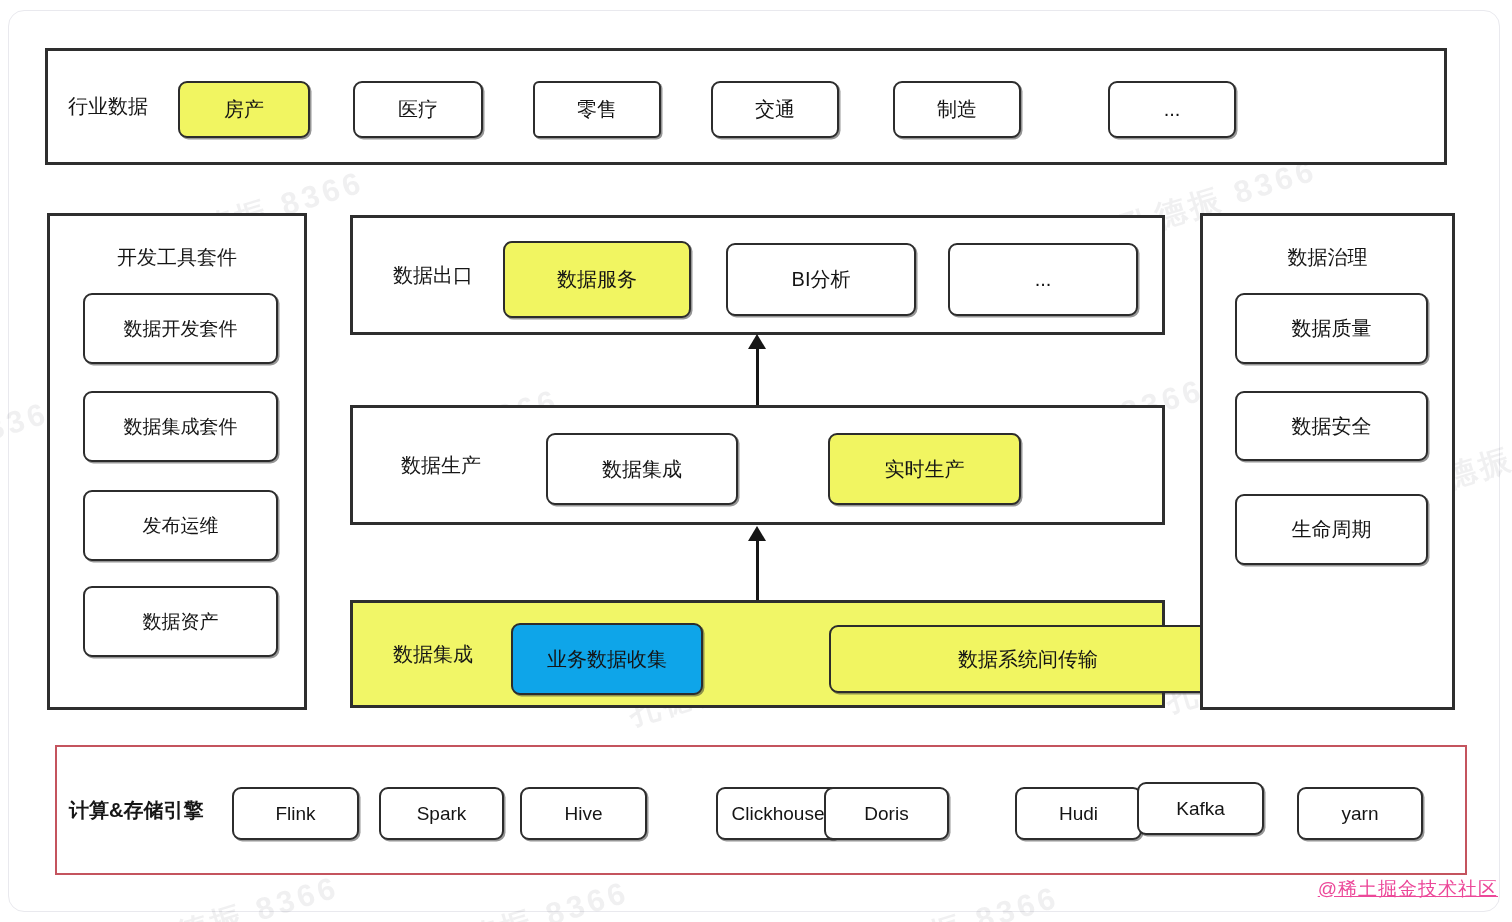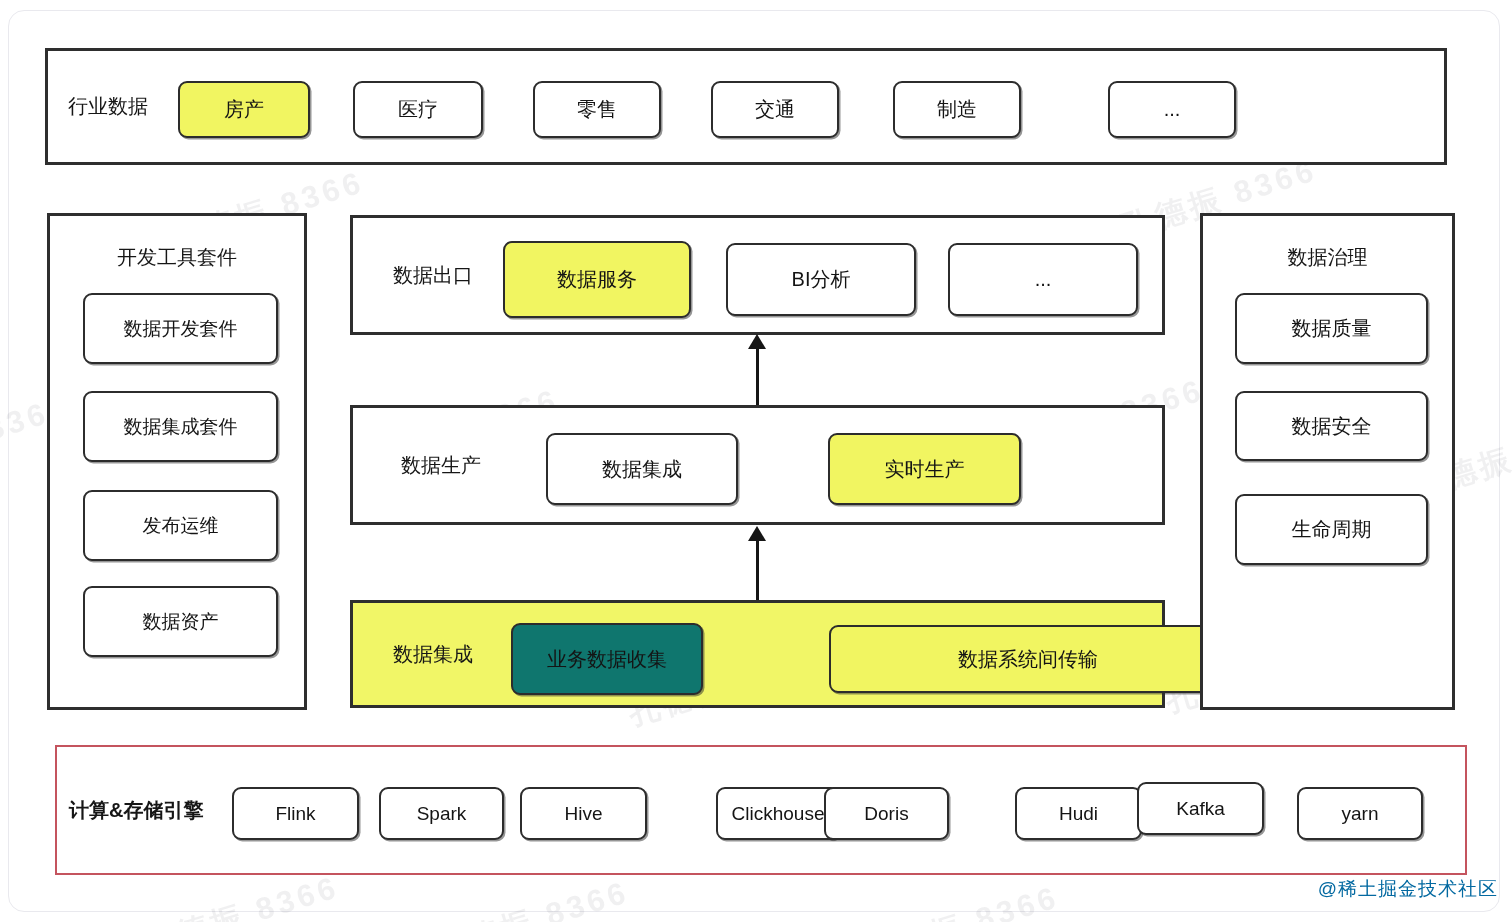--- a/index.html
+++ b/index.html
@@ -9,28 +9,28 @@
 
   .panel { position:absolute; border:3px solid #2e2e2e; background:#ffffff; }
   .panel.red { border:2px solid #c4545e; }
   .panel.yellow-bg { background:#f1f667; }
 
   .panel-label { position:absolute; top:0; bottom:0; display:flex; align-items:center; font-size:20px; color:#161616; white-space:nowrap; }
   .panel-title { position:absolute; left:0; width:100%; text-align:center; font-size:20px; color:#161616; }
 
   .node { position:absolute; display:flex; align-items:center; justify-content:center; background:#ffffff; border:2px solid #2c2c2c; border-radius:9px; font-size:20px; color:#141414; box-shadow:1.5px 1.5px 0 rgba(45,45,45,0.5); white-space:nowrap; }
   .node.yellow { background:#f1f561; }
-  .node.yellow-light { background:#0f766e; }
+  .node.yellow-light { background:#0ea5e9; }
   .node.latin { font-size:19px; }
 
   .arrow-line { position:absolute; width:3px; background:#161616; }
   .arrow-head { position:absolute; width:0; height:0; border-left:9px solid transparent; border-right:9px solid transparent; border-bottom:15px solid #161616; }
 
   .wm { position:absolute; font-size:31px; font-weight:bold; letter-spacing:4px; color:rgba(50,50,70,0.075); transform:rotate(-17deg); white-space:nowrap; pointer-events:none; }
-  .credit { position:absolute; right:14px; top:876px; font-size:19px; color:#0369a1; letter-spacing:1px; }
+  .credit { position:absolute; right:14px; top:876px; font-size:19px; color:#ec4899; letter-spacing:1px;text-decoration:underline; }
 </style>
 </head>
 <body>
 
 <div class="stage">
   <div class="card-edge"></div>
 
   <span class="wm" style="left:165px;top:190px;">孔德振 8366</span>
   <span class="wm" style="left:1118px;top:178px;">孔德振 8366</span>
   <span class="wm" style="left:-130px;top:415px;">孔德振 8366</span>
@@ -40,21 +40,21 @@
   <span class="wm" style="left:625px;top:665px;">孔德振 8366</span>
   <span class="wm" style="left:1162px;top:652px;">孔德振 8366</span>
   <span class="wm" style="left:140px;top:895px;">孔德振 8366</span>
   <span class="wm" style="left:430px;top:900px;">孔德振 8366</span>
   <span class="wm" style="left:860px;top:905px;">孔德振 8366</span>
 
   <div class="panel" style="left:45px;top:48px;width:1402px;height:117px;">
     <div class="panel-label" style="left:20px;">行业数据</div>
     <div class="node yellow" style="left:130px;top:30px;width:132px;height:57px;">房产</div>
     <div class="node" style="left:305px;top:30px;width:130px;height:57px;">医疗</div>
-    <div class="node" style="left:485px;top:30px;width:128px;height:57px;">零售</div>
+    <div class="node" style="left:485px;top:30px;width:128px;height:57px;border-radius:6px;">零售</div>
     <div class="node" style="left:663px;top:30px;width:128px;height:57px;">交通</div>
     <div class="node" style="left:845px;top:30px;width:128px;height:57px;">制造</div>
     <div class="node" style="left:1060px;top:30px;width:128px;height:57px;">...</div>
   </div>
 
   <div class="panel" style="left:47px;top:213px;width:260px;height:497px;">
     <div class="panel-title" style="top:28px;">开发工具套件</div>
     <div class="node" style="left:33px;top:77px;width:195px;height:71px;font-size:19px;">数据开发套件</div>
     <div class="node" style="left:33px;top:175px;width:195px;height:71px;font-size:19px;">数据集成套件</div>
     <div class="node" style="left:33px;top:274px;width:195px;height:71px;font-size:19px;">发布运维</div>

